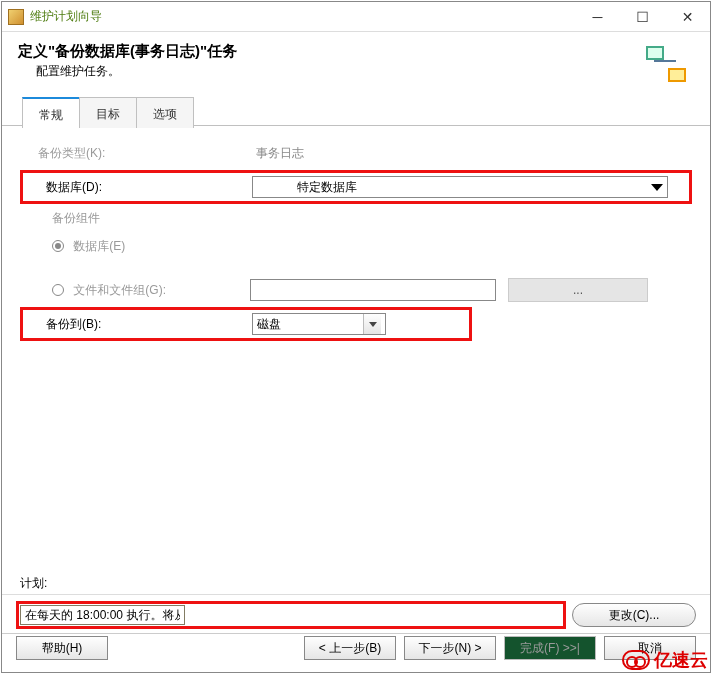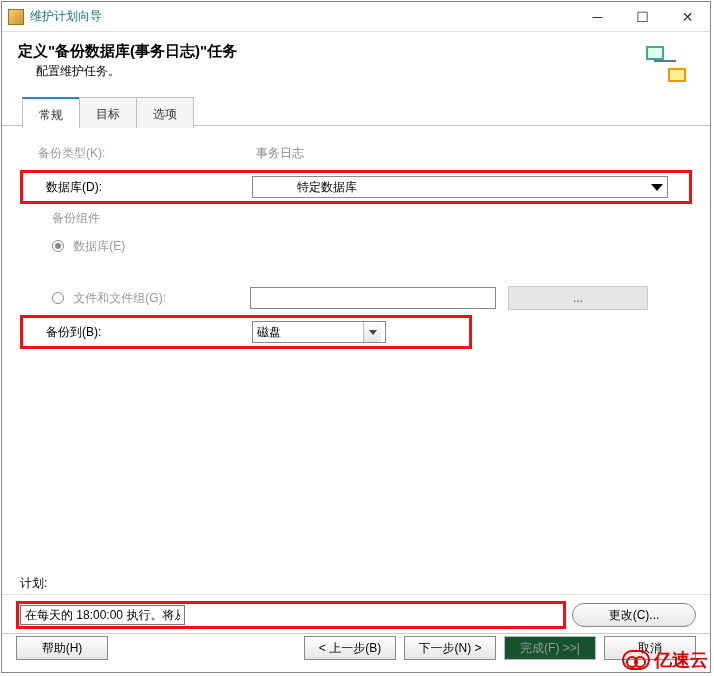--- a/index.html
+++ b/index.html
@@ -28,21 +28,21 @@
     padding-left: 6px;
     border-bottom: 1px solid #ddd;
     background: #fff;
   }
   .titlebar .app-icon {
     width: 16px; height: 16px;
     background: linear-gradient(135deg,#f0d070,#d09030);
     border: 1px solid #a07020;
     margin-right: 6px;
   }
-  .titlebar .title { flex: 1; color: #0f766e; }
+  .titlebar .title { flex: 1; color: #4d7c0f; }
   .titlebar .ctrl {
     width: 45px; height: 28px;
     display: flex; align-items: center; justify-content: center;
     color: #333; font-size: 14px;
   }
   .header-area {
     padding: 10px 16px 8px 16px;
     display: flex;
     align-items: flex-start;
   }
@@ -228,21 +228,21 @@
 
     <div class="disabled" style="margin:4px 0 8px 32px;">备份组件</div>
 
     <div class="row" style="margin-left:14px;">
       <div class="lbl disabled">
         <span class="radio checked"></span>
         <span>数据库(E)</span>
       </div>
     </div>
 
-    <div class="row" style="margin-left:14px;margin-top:30px;">
+    <div class="row" style="margin-left:14px;margin-top:22px;">
       <div class="lbl disabled" style="width:216px;">
         <span class="radio"></span>
         <span>文件和文件组(G):</span>
       </div>
       <div class="ctrlcell">
         <div class="textbox"></div>
         <div class="ellipsis-btn disabled">...</div>
       </div>
     </div>
 

